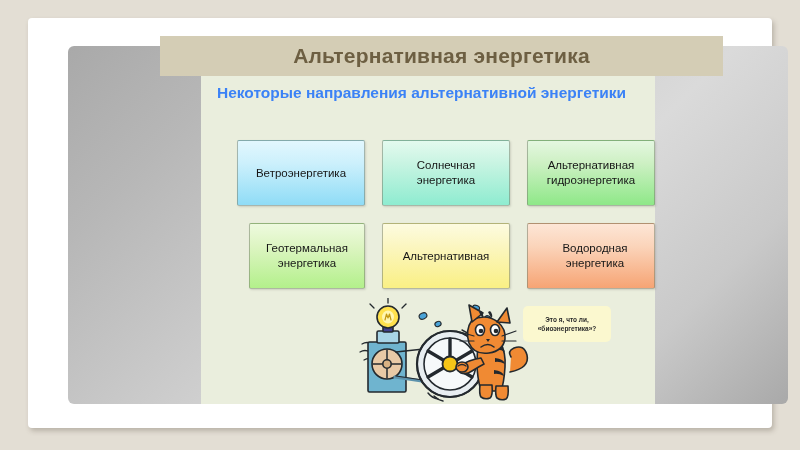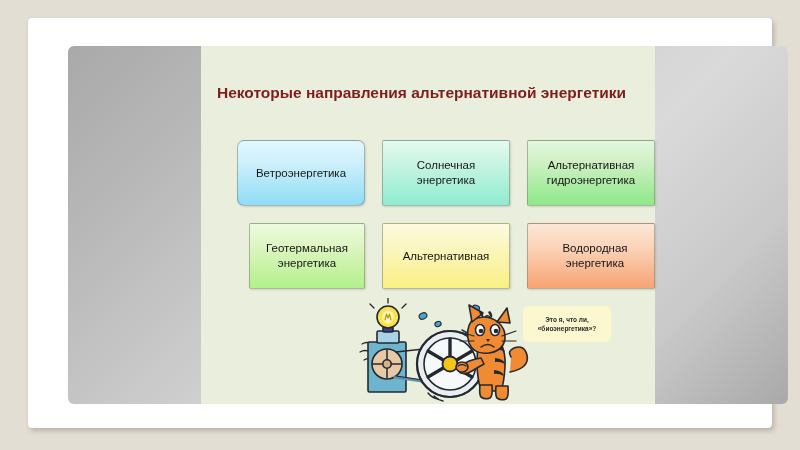--- a/index.html
+++ b/index.html
@@ -74,21 +74,21 @@
     letter-spacing: .2px;
     white-space: nowrap;
   }
 
   
   #panel-heading {
     position: absolute;
     left: 189px;
     top: 64px;
     width: 420px;
-    color: #7f1d1d;
+    color: #3b82f6;
     font-size: 15.5px;
     font-weight: bold;
     line-height: 21px;
   }
 
   
   #category-grid {
     position: absolute;
     left: 209px;
     top: 122px;
@@ -106,21 +106,21 @@
     align-items: center;
     justify-content: center;
     text-align: center;
     font-size: 11.5px;
     line-height: 15px;
     color: #161616;
     padding: 0 5px;
     box-sizing: border-box;
     box-shadow: 1px 1px 2px rgba(90,90,80,.20);
   }
-  .g-wind   { background: linear-gradient(180deg,#e2f7fe 0%,#ccf0fc 35%,#8fdcf6 100%); border-radius: 7px; }
+  .g-wind   { background: linear-gradient(180deg,#e2f7fe 0%,#ccf0fc 35%,#8fdcf6 100%); }
   .g-solar  { background: linear-gradient(180deg,#e4faef 0%,#c8f4e2 35%,#8eecd0 100%); }
   .g-hydro  { background: linear-gradient(180deg,#e4f7e0 0%,#cdf0c3 35%,#8ee888 100%); }
   .g-geo    { background: linear-gradient(180deg,#eefadf 0%,#ddf5c2 35%,#b3f08b 100%); margin-left: 12px; }
   .g-bio    { background: linear-gradient(180deg,#fdfbe0 0%,#fbf6c0 35%,#faf084 100%); }
   .g-hydrogen{ background: linear-gradient(180deg,#fde6d6 0%,#fbd4ba 35%,#f6a474 100%); }
 
   
   #illustration {
     position: absolute;
     left: 322px;
@@ -154,20 +154,23 @@
 </style>
 </head>
 <body>
 
 <div id="slide-frame">
 
   <div id="slide-canvas"></div>
 
   <div id="content-panel"></div>
 
+  <div id="title-banner">
+    <div id="title-text">Альтернативная энергетика</div>
+  </div>
 
   <div id="panel-heading">Некоторые направления альтернативной энергетики</div>
 
   <div id="category-grid">
     <div class="cat-box g-wind">
         <span style="white-space: pre-line;">Ветроэнергетика</span>
       </div>
     <div class="cat-box g-solar">
         <span style="white-space: pre-line;">Солнечная
 энергетика</span>

